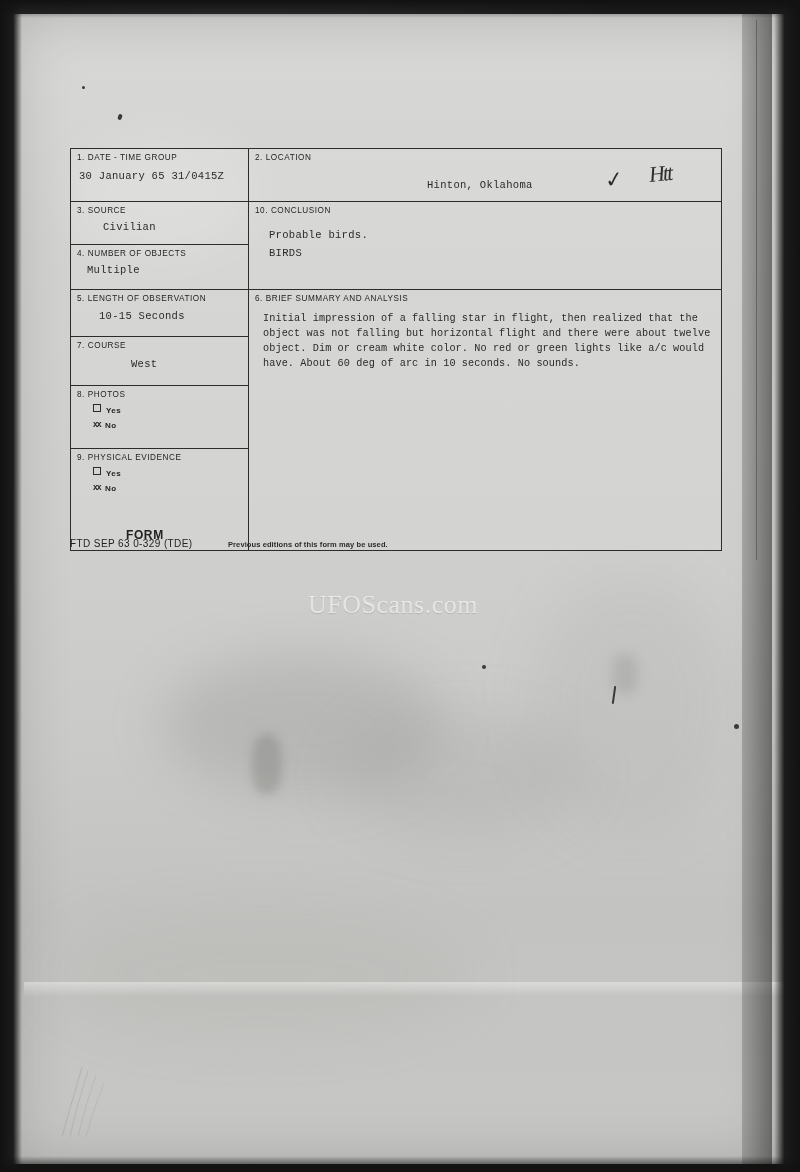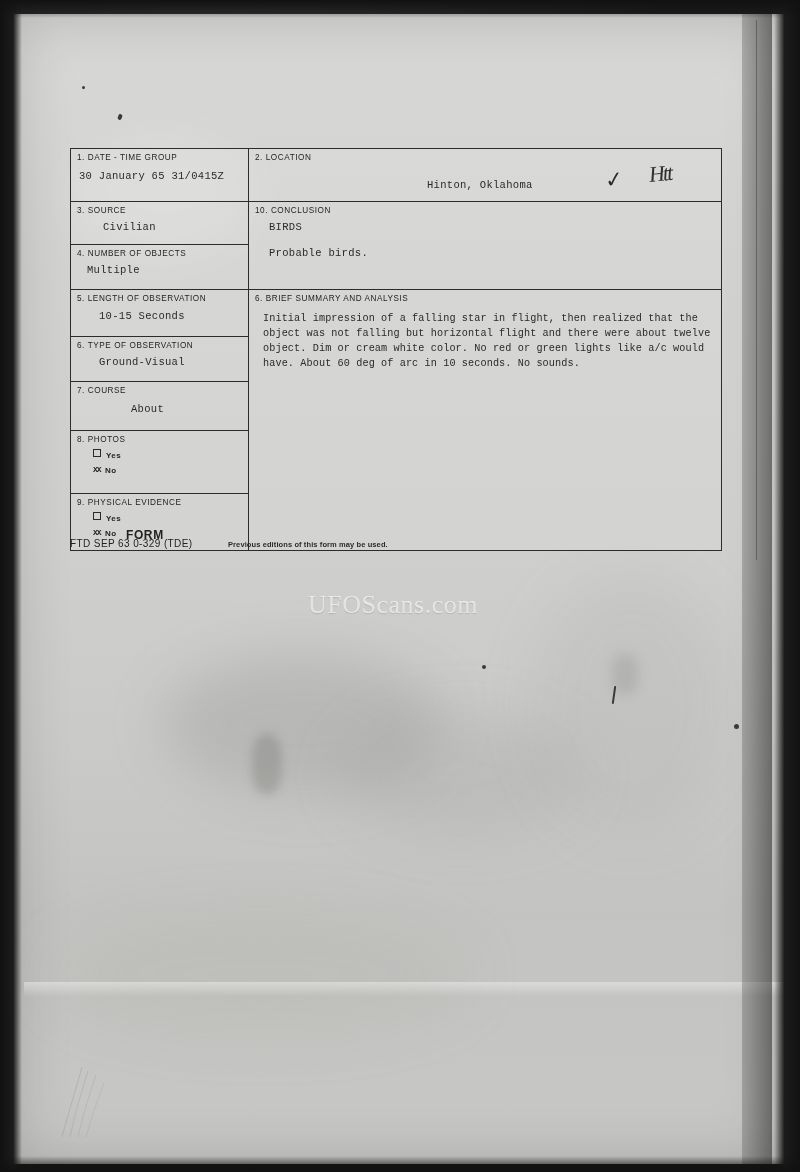--- a/index.html
+++ b/index.html
@@ -162,44 +162,38 @@
             <div class="lbl">
               <span>4.</span>&nbsp;<span>NUMBER OF OBJECTS</span>
             </div>
             <div class="val">Multiple</div>
           </div>
         </div>
         <div class="col-r cell-concl">
           <div class="lbl concl-head">
             <span>10.</span>&nbsp;<span>CONCLUSION</span>
           </div>
+          <div class="val concl-v2">Probable birds.</div>
           <div class="val concl-v1">BIRDS</div>
-          <div class="val concl-v2">Probable birds.</div>
         </div>
       </div>
 
       <div class="row">
         <div class="col-l">
           <div class="cell-len" style="border-bottom:1.3px solid #2c2c2c;">
             <div class="lbl">
               <span>5.</span>&nbsp;<span>LENGTH OF OBSERVATION</span>
             </div>
             <div class="val">10-15 Seconds</div>
           </div>
-          <div class="cell-type" style="border-bottom:1.3px solid #2c2c2c;">
-            <div class="lbl">
-              <span>6.</span>&nbsp;<span>TYPE OF OBSERVATION</span>
-            </div>
-            <div class="val">Ground-Visual</div>
-          </div>
           <div class="cell-course" style="border-bottom:1.3px solid #2c2c2c;">
             <div class="lbl">
               <span>7.</span>&nbsp;<span>COURSE</span>
             </div>
-            <div class="val">About</div>
+            <div class="val">West</div>
           </div>
           <div class="cell-photos" style="border-bottom:1.3px solid #2c2c2c;">
             <div class="lbl">
               <span>8.</span>&nbsp;<span>PHOTOS</span>
             </div>
             <div class="opt">
               <span class="box"></span><span>Yes</span>
             </div>
             <div class="opt">
               <span class="xbox">XX</span><span>No</span>

